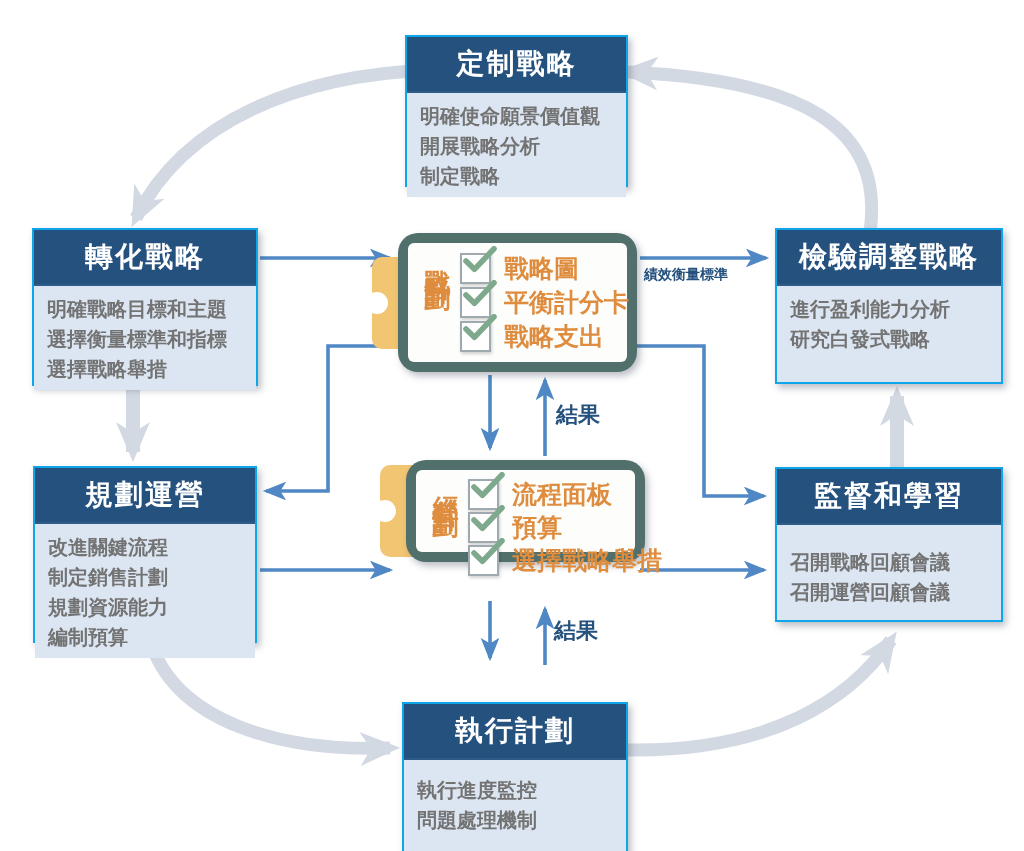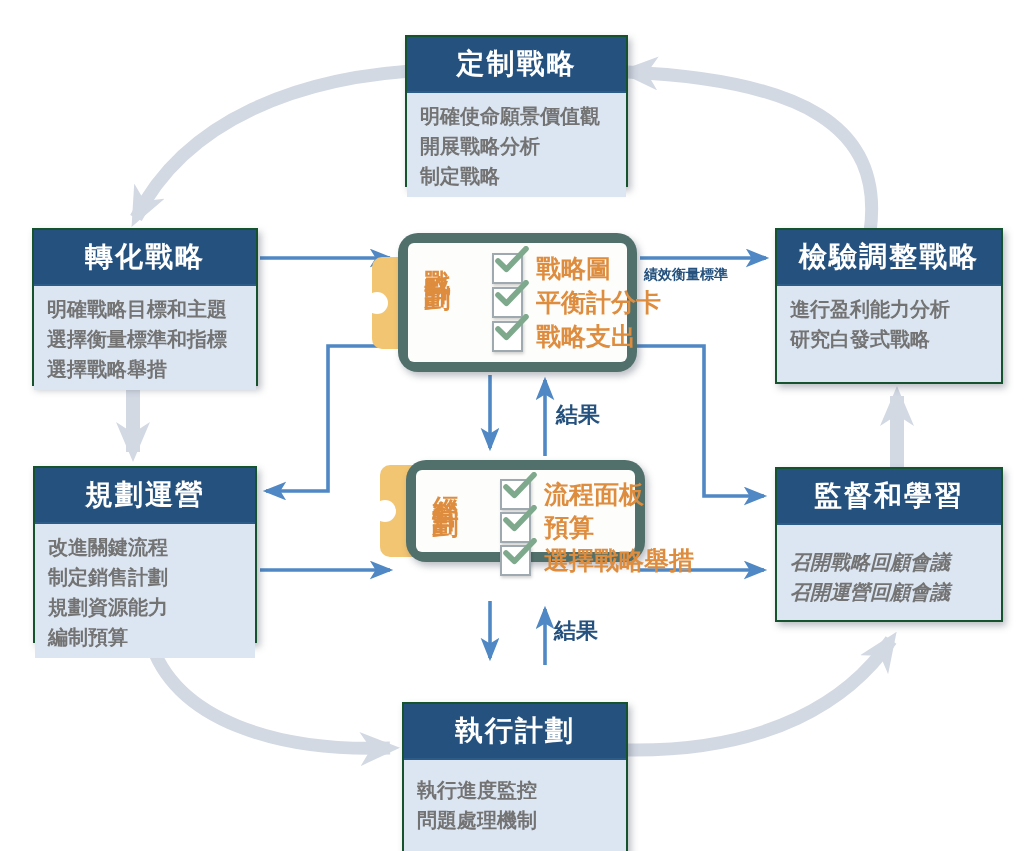--- a/index.html
+++ b/index.html
@@ -2,38 +2,38 @@
 <html><head>
 <meta charset="utf-8">
 <style>
   html,body{margin:0;padding:0;background:#fff;}
   .stage{position:relative;width:1024px;height:851px;background:#ffffff;overflow:hidden;
          font-family:"DejaVu Sans",sans-serif;}
   .arrows-layer{position:absolute;left:0;top:0;z-index:1;}
 
   
   .info-box{position:absolute;z-index:2;display:flex;flex-direction:column;box-sizing:border-box;
-            border:2px solid #14532d;box-shadow:3px 4px 7px rgba(60,70,90,.35);background:#DCE6F2;}
+            border:2px solid #0ea5e9;box-shadow:3px 4px 7px rgba(60,70,90,.35);background:#DCE6F2;}
   .box-header{background:#25517E;color:#ffffff;font-size:28px;font-weight:bold;letter-spacing:2px;
               display:flex;align-items:center;justify-content:center;height:54px;flex:0 0 auto;}
   .box-body{background:#DCE6F2;border-top:2px solid #2E5C89;flex:1;padding:8px 8px 6px 13px;}
   .box-item{font-size:20px;font-weight:bold;color:#737373;line-height:30px;white-space:nowrap;}
-  .pad-tall{padding-top:22px;font-style:italic;}
+  .pad-tall{padding-top:22px;}
   .pad-mid{padding-top:15px;}
 
   
   .clipboard{position:absolute;z-index:2;}
   .clip{position:absolute;left:-26px;top:50%;transform:translateY(-50%);width:58px;height:92px;
         background:#F2C572;border-radius:10px;}
   .clip::after{content:"";position:absolute;left:-6px;top:50%;transform:translateY(-50%);
         width:22px;height:22px;background:#ffffff;border-radius:50%;}
   .clip-frame{position:relative;height:100%;background:#51706B;border-radius:20px;padding:10px;
         box-sizing:border-box;box-shadow:3px 4px 7px rgba(60,70,90,.35);}
   .clip-inner{background:#FDFDFB;height:100%;border-radius:6px;display:flex;box-sizing:border-box;
-        padding:6px 2px 6px 14px;gap:32px;}
+        padding:6px 2px 6px 14px;}
   .clip-title{writing-mode:vertical-rl;text-orientation:upright;font-size:26px;font-weight:bold;
         color:#DE8C3E;letter-spacing:5px;line-height:32px;flex:0 0 auto;margin-right:6px;}
   .check-rows{flex:1;display:flex;flex-direction:column;justify-content:space-around;padding:2px 0;}
   .check-row{display:flex;align-items:center;}
   .checkbox{position:relative;width:27px;height:27px;border:2px solid #9FA9B0;background:#ffffff;
         flex:0 0 auto;margin-right:13px;box-shadow:1px 2px 3px rgba(0,0,0,.18);}
   .tick{position:absolute;left:1px;top:-9px;width:34px;height:28px;}
   .check-label{font-size:25px;font-weight:bold;color:#DE8C3E;white-space:nowrap;}
 
   

